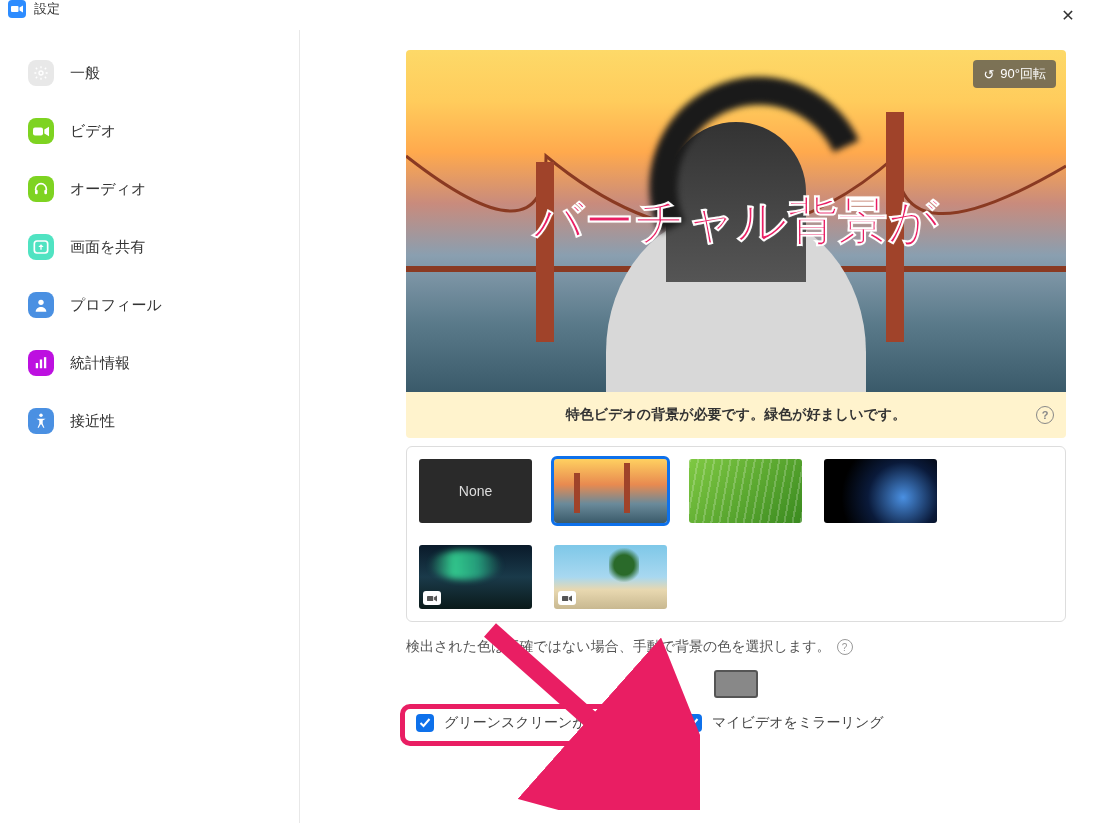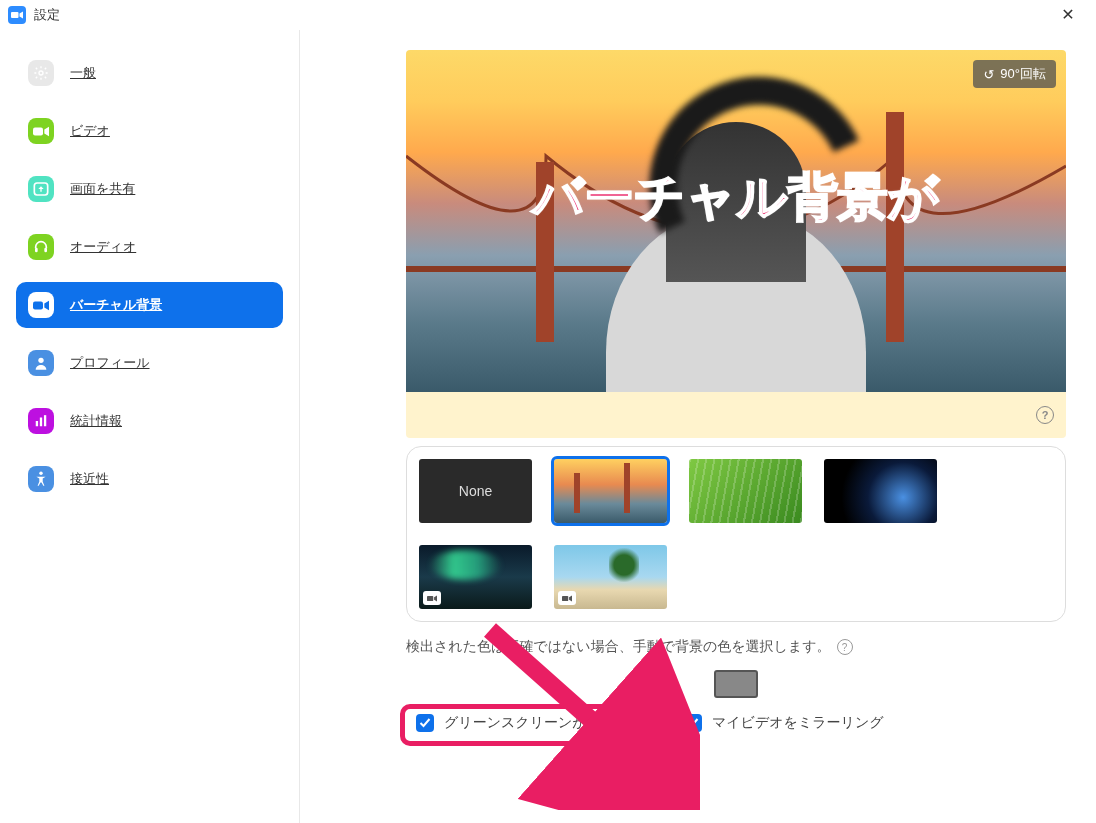--- a/index.html
+++ b/index.html
@@ -1,31 +1,31 @@
 <!DOCTYPE html>
 <html><head>
 <meta charset="utf-8">
 <style>
   * { box-sizing: border-box; margin: 0; padding: 0; font-family: "Meiryo", "Hiragino Sans", sans-serif; }
   body { width: 1096px; height: 823px; background: #fff; overflow: hidden; position: relative; }
   
-  .titlebar { height: 30px; display: flex; align-items: center; padding: 8px 8px; border-bottom: 1px solid transparent; }
+  .titlebar { height: 30px; display: flex; align-items: flex-start; padding: 0 8px; border-bottom: 1px solid transparent; }
   .titlebar-icon { width: 18px; height: 18px; background: #2d8cff; border-radius: 4px; display: flex; align-items: center; justify-content: center; margin-right: 8px; }
   .titlebar-icon svg { width: 12px; height: 8px; }
   .titlebar-title { font-size: 13px; color: #333; }
   .titlebar-close { margin-left: auto; width: 40px; height: 30px; display: flex; align-items: center; justify-content: center; cursor: pointer; font-size: 16px; color: #333; }
   
   .main { display: flex; height: calc(100% - 30px); }
   
   .sidebar { width: 300px; border-right: 1px solid #e8e8e8; padding: 20px 16px; }
   .sidebar-item { display: flex; align-items: center; padding: 10px 12px; border-radius: 10px; cursor: pointer; margin-bottom: 12px; }
   .sidebar-item.active { background: #0e71eb; }
   .sidebar-item.active .sidebar-label { color: #fff; font-weight: 600; }
   .sidebar-icon-wrap { width: 26px; height: 26px; border-radius: 8px; display: flex; align-items: center; justify-content: center; margin-right: 16px; flex-shrink: 0; }
-  .sidebar-label { font-size: 13px; color: #333; text-decoration: underline; }
+  .sidebar-label { font-size: 15px; color: #333; }
   
   .ic-general { background: #e8e8e8; }
   .ic-video { background: #7ed321; }
   .ic-audio { background: #7ed321; }
   .ic-share { background: #50e3c2; }
   .ic-chat { background: #50e3c2; }
   .ic-vbg { background: #fff; }
   .ic-rec { background: #4a90e2; position: relative; }
   .ic-rec::after { content:""; position:absolute; inset:5px; border:2px solid #fff; border-radius:50%; }
   .ic-rec::before { content:""; position:absolute; top:50%; left:50%; width:6px; height:6px; background:#fff; border-radius:50%; transform:translate(-50%,-50%); }
@@ -46,30 +46,30 @@
   .deck { position:absolute; bottom:70px; left:0; right:0; height:6px; background:#8a3a22; }
   .cable { position:absolute; bottom:76px; left:0; right:0; height:120px; overflow:hidden; }
   .cable svg { width:100%; height:100%; }
   .person { position:absolute; left:50%; bottom:-20px; transform:translateX(-50%); width:320px; height:320px; }
   .hood { position:absolute; bottom:0; left:50%; transform:translateX(-50%); width:260px; height:200px; background:#d8d8d8; border-radius:120px 120px 0 0 / 140px 140px 0 0; }
   .hood-inner { position:absolute; top:30px; left:50%; transform:translateX(-50%); width:140px; height:160px; background:linear-gradient(#333,#555); border-radius:70px 70px 0 0; }
   .headphone { position:absolute; top:-10px; left:50%; transform:translateX(-50%) rotate(-25deg); width:220px; height:110px; border:28px solid #1a1a1a; border-bottom:none; border-radius:110px 110px 0 0; filter:blur(3px); }
   
   .rotate-btn { position: absolute; top: 10px; right: 10px; background: rgba(80,80,80,0.75); color: #fff; padding: 5px 10px; border-radius: 4px; font-size: 13px; display: flex; align-items: center; gap: 6px; cursor: pointer; }
   
-  .overlay-text { position: absolute; top: 112px; left: 0; right: 0; text-align: center; font-size: 50px; font-weight: 700; color: #e91e63; -webkit-text-stroke: 2px #fff; text-stroke: 2px #fff; line-height: 1.4; pointer-events: none; text-shadow: 0 0 2px #fff; }
+  .overlay-text { position: absolute; top: 136px; left: 0; right: 0; text-align: center; font-size: 50px; font-weight: 400; color: #e91e63; -webkit-text-stroke: 2px #fff; text-stroke: 2px #fff; line-height: 1.4; pointer-events: none; text-shadow: 0 0 2px #fff; }
   
   .warning-bar { height: 46px; background: #fff3cd; display: flex; align-items: center; justify-content: center; font-size: 14px; font-weight: 600; color: #333; position: relative; }
   .warning-help { position: absolute; right: 12px; width: 18px; height: 18px; border: 1.5px solid #888; border-radius: 50%; display:flex; align-items:center; justify-content:center; font-size:11px; color:#888; cursor:pointer; }
   
   .section-row { display: flex; align-items: center; justify-content: space-between; width: 660px; margin-top: 20px; }
   .section-label { font-size: 14px; color: #666; }
   .add-btn { width: 28px; height: 28px; border: 1.5px solid #bbb; border-radius: 8px; display:flex; align-items:center; justify-content:center; color:#888; font-size:18px; cursor:pointer; }
   
-  .thumbs { width: 660px; border: 1px solid #ddd; border-radius: 15px; padding: 12px; margin-top: 8px; display: flex; flex-wrap: wrap; gap: 22px; }
+  .thumbs { width: 660px; border: 1px solid #ddd; border-radius: 6px; padding: 12px; margin-top: 8px; display: flex; flex-wrap: wrap; gap: 22px; }
   .thumb { width: 113px; height: 64px; border-radius: 3px; cursor: pointer; position: relative; overflow: hidden; }
   .thumb.none { background: #2a2a2a; color: #ddd; display:flex; align-items:center; justify-content:center; font-size:14px; }
   .thumb.selected { outline: 3px solid #0e71eb; outline-offset: 0; }
   .thumb .vid-badge { position:absolute; bottom:4px; left:4px; width:18px; height:14px; background:#fff; border-radius:3px; display:flex; align-items:center; justify-content:center; }
   .th-bridge { background: linear-gradient(to bottom,#ffd060 0%,#e88a50 40%,#6a8a9a 70%,#3a5a6a 100%); position:relative; }
   .th-bridge::after{content:"";position:absolute;left:20px;bottom:10px;width:6px;height:40px;background:#a0432a;}
   .th-bridge::before{content:"";position:absolute;left:70px;bottom:10px;width:6px;height:50px;background:#a0432a;}
   .th-grass { background: linear-gradient(135deg,#7fc943,#3a8a1f); }
   .th-grass::after{content:"";position:absolute;inset:0;background:repeating-linear-gradient(100deg,rgba(255,255,255,0.2) 0 2px,transparent 2px 8px);}
   .th-earth { background: radial-gradient(circle at 70% 60%, #4a90e2 0%, #0a1a3a 40%, #000 70%); }
@@ -120,46 +120,37 @@
     <div class="sidebar-item">
       <div class="sidebar-icon-wrap ic-video">
           <svg width="16" height="11" viewBox="0 0 24 16">
             <rect x="0" y="2" width="15" height="12" rx="3" fill="#fff"></rect>
             <path d="M17 5 L24 1 L24 15 L17 11 Z" fill="#fff"></path>
           </svg>
         </div>
       <span class="sidebar-label">ビデオ</span>
     </div>
     <div class="sidebar-item">
-      <div class="sidebar-icon-wrap ic-share">
-          <svg width="16" height="16" viewBox="0 0 24 24">
-            <rect x="2" y="3" width="20" height="18" rx="4" fill="none" stroke="#fff" stroke-width="2.5"></rect>
-            <path d="M12 8l-4 4h3v4h2v-4h3z" fill="#fff"></path>
-          </svg>
-        </div>
-      <span class="sidebar-label">画面を共有</span>
-    </div>
-    <div class="sidebar-item">
       <div class="sidebar-icon-wrap ic-audio">
           <svg width="16" height="16" viewBox="0 0 24 24">
             <path d="M4 14v-2a8 8 0 0116 0v2" fill="none" stroke="#fff" stroke-width="2.5"></path>
             <rect x="3" y="13" width="4" height="7" rx="2" fill="#fff"></rect>
             <rect x="17" y="13" width="4" height="7" rx="2" fill="#fff"></rect>
           </svg>
         </div>
       <span class="sidebar-label">オーディオ</span>
     </div>
-    <div class="sidebar-item active">
-      <div class="sidebar-icon-wrap ic-vbg">
-          <svg width="16" height="11" viewBox="0 0 24 16">
-            <rect x="0" y="2" width="15" height="12" rx="3" fill="#0e71eb"></rect>
-            <path d="M17 5 L24 1 L24 15 L17 11 Z" fill="#0e71eb"></path>
-          </svg>
-        </div>
-      <span class="sidebar-label">バーチャル背景</span>
+    <div class="sidebar-item">
+      <div class="sidebar-icon-wrap ic-share">
+          <svg width="16" height="16" viewBox="0 0 24 24">
+            <rect x="2" y="3" width="20" height="18" rx="4" fill="none" stroke="#fff" stroke-width="2.5"></rect>
+            <path d="M12 8l-4 4h3v4h2v-4h3z" fill="#fff"></path>
+          </svg>
+        </div>
+      <span class="sidebar-label">画面を共有</span>
     </div>
     <div class="sidebar-item">
       <div class="sidebar-icon-wrap ic-profile">
           <svg width="16" height="16" viewBox="0 0 24 24">
             <circle cx="12" cy="8" r="4" fill="#fff"></circle>
             <path d="M4 22c0-4 4-7 8-7s8 3 8 7z" fill="#fff"></path>
           </svg>
         </div>
       <span class="sidebar-label">プロフィール</span>
     </div>
@@ -202,20 +193,21 @@
         </div>
         <div class="rotate-btn">
           <span>↺</span>
           <span>90°回転</span>
         </div>
         <div class="overlay-text">
           <div>バーチャル背景が</div>
         </div>
       </div>
       <div class="warning-bar">
+        <span>特色ビデオの背景が必要です。緑色が好ましいです。</span>
         <span class="warning-help">?</span>
       </div>
     </div>
 
 
     <div class="thumbs">
       <div class="thumb none">
           <span>None</span>
         </div>
       <div class="thumb th-bridge selected"></div>

